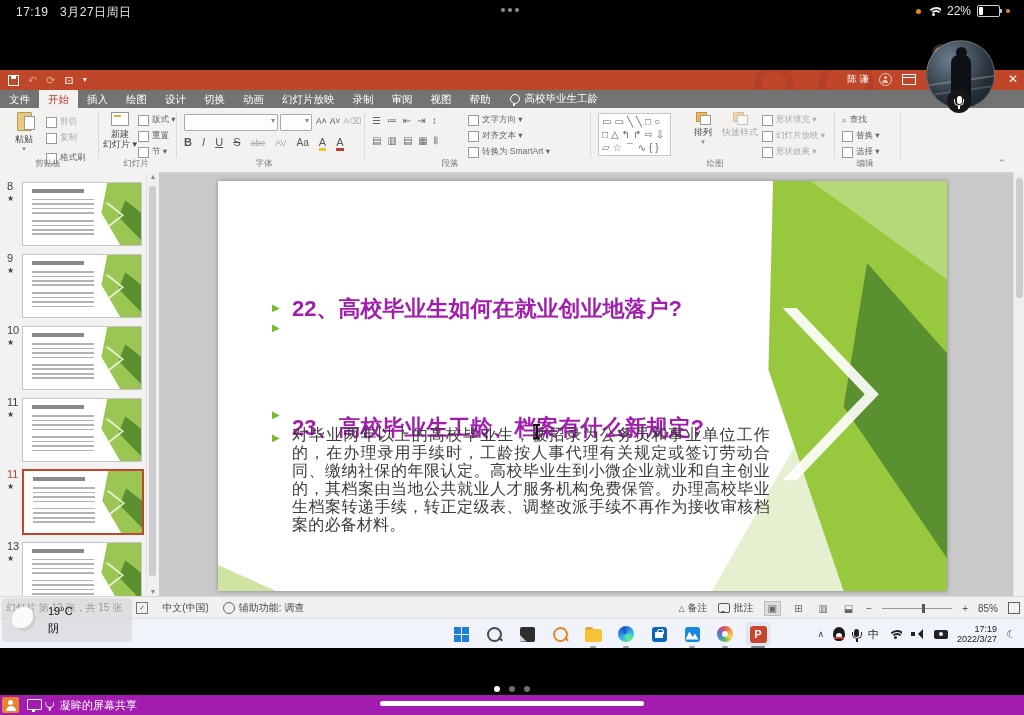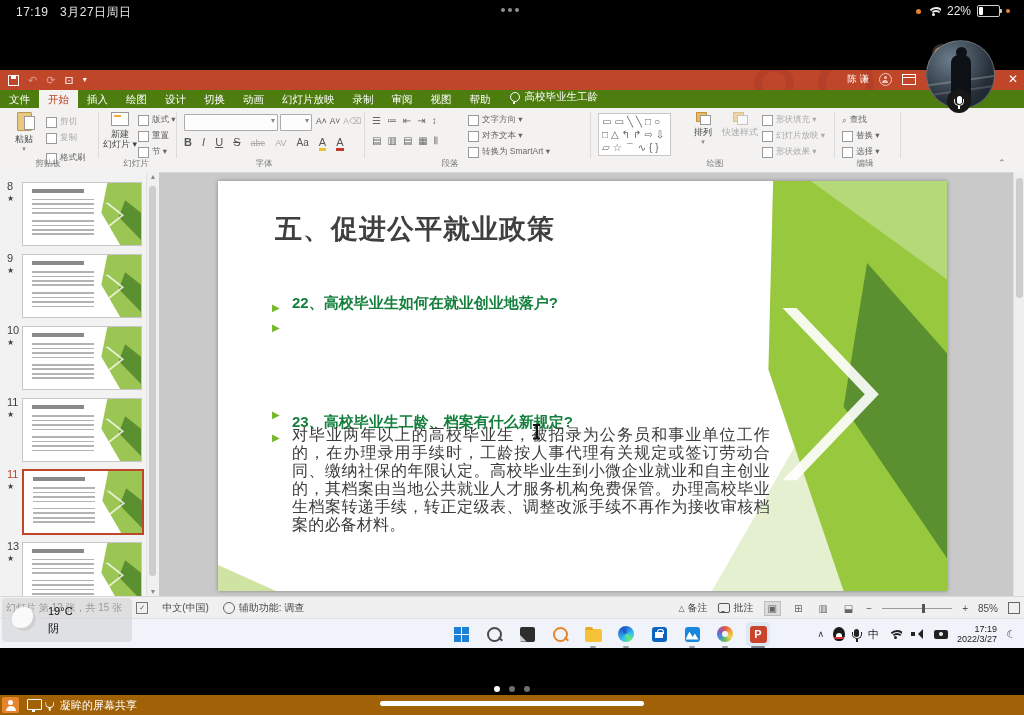--- a/index.html
+++ b/index.html
@@ -32,21 +32,21 @@
   .save-ic::before{content:"";position:absolute;left:2px;top:0;width:5px;height:3px;background:#fff}
   #ppt-title{left:0;right:0;top:3px;text-align:center;font-size:9.5px;color:#fff}
   #tb-right{right:108px;top:3px;display:flex;gap:10px;align-items:center;color:#fff;font-size:9.5px}
   .avatar-ic{width:11px;height:11px;border:1px solid #f2c7bb;border-radius:50%;position:relative}
   .avatar-ic::before{content:"";position:absolute;left:3.5px;top:2px;width:3px;height:3px;border-radius:50%;background:#f2c7bb}
   .avatar-ic::after{content:"";position:absolute;left:2px;top:6px;width:6px;height:3px;border-radius:3px 3px 0 0;background:#f2c7bb}
   .ribdisp-ic{width:12px;height:9px;border:1px solid #fff;position:relative}
   .ribdisp-ic::before{content:"";position:absolute;left:0;top:2px;right:0;height:1px;background:#fff}
   #close-x{right:6px;top:2px;color:#fff;font-size:12px}
   #share-btn{right:4px;top:26px;color:#fff;font-size:9.5px;display:flex;gap:3px;align-items:center}
-  #tabs{left:0;top:20px;width:100%;height:18px;background:#4d7c0f;display:flex;align-items:flex-start;color:#fff;font-size:10.5px}
+  #tabs{left:0;top:20px;width:100%;height:18px;background:#737373;display:flex;align-items:center;color:#fff;font-size:10.5px}
   .tab{padding:0 9px;line-height:18px}
   .tab.active{background:#f3f2f1;color:#c0462a}
   #tab-search{display:flex;align-items:center;gap:5px;margin-left:10px}
   .bulb{width:8px;height:8px;border:1px solid #fff;border-radius:50%;position:relative}
   .bulb::after{content:"";position:absolute;left:2px;bottom:-3px;width:2px;height:2px;background:#fff}
   
   #ribbon{left:0;top:38px;width:100%;height:64px;background:#f3f2f1;border-bottom:1px solid #d5d5d5;color:#444;font-size:9px}
   .gdiv{position:absolute;top:4px;bottom:14px;width:1px;background:#dcdad8}
   .glabel{position:absolute;bottom:2px;font-size:8.5px;color:#7a7a7a;text-align:center}
   .bigbtn{position:absolute;top:4px;width:36px;text-align:center;line-height:10px}
@@ -101,21 +101,21 @@
   #slide-deco div{position:absolute;inset:0}
   .sd-top{background:#b5d878;clip-path:polygon(42% 0,100% 0,100% 24%)}
   .sd-mid{background:#97c83e;clip-path:polygon(26% 0,100% 0,100% 100%,56% 100%,24% 46%)}
   .sd-dark{background:#5a9030;clip-path:polygon(66% 20%,100% 42%,100% 92%,56% 55%)}
   .sd-chev{background:rgba(255,255,255,.9);clip-path:polygon(30% 31%,36% 31%,71% 52%,36% 73%,30% 73%,65% 52%)}
   .sd-pale{background:rgba(222,236,196,.8);clip-path:polygon(0 100%,42% 58%,100% 80%,100% 100%)}
   #slide-corner{position:absolute;left:0;bottom:0;width:58px;height:36px;background:#cfe3a2;
                 clip-path:polygon(0 28%,0 100%,100% 100%)}
   #slide-title{position:absolute;left:57px;top:30px;font-size:27px;font-weight:bold;color:#3f3f3f;letter-spacing:1px}
   .bullet{position:absolute;color:#76b82a;font-size:10px}
-  .sq{position:absolute;font-size:15px;font-weight:bold;color:#15803d}
+  .sq{position:absolute;font-size:22px;font-weight:bold;color:#a21caf}
   .sa{position:absolute;width:478px;font-size:16px;line-height:18px;color:#3c3c3c;text-align:justify;letter-spacing:.2px}
   #ibeam{left:532px;top:424px;width:9px;height:15px;z-index:45}
   #ibeam::before{content:"";position:absolute;left:4px;top:0;bottom:0;width:1.5px;background:#111}
   #ibeam::after{content:"";position:absolute;left:1px;top:0;width:7px;height:1.5px;background:#111;box-shadow:0 13.5px #111}
   
   #statusbar{left:0;top:526px;width:100%;height:22px;background:#f0f0f0;border-top:1px solid #d8d8d8;
              color:#4b4b4b;font-size:10px;display:flex;align-items:center}
   #statusbar .lft{display:flex;align-items:center;gap:14px;padding-left:6px}
   #statusbar .rgt{position:absolute;right:4px;display:flex;align-items:center;gap:10px}
   .spell-ic{width:10px;height:10px;border:1px solid #777;font-size:7px;line-height:9px;text-align:center;color:#555}
@@ -189,21 +189,21 @@
   #webcam .head{position:absolute;left:29px;top:6px;width:11px;height:11px;border-radius:50%;background:#0d1115}
   #mic-badge{left:947px;top:89px;width:24px;height:24px;border-radius:50%;background:#171717;z-index:61;
              display:flex;align-items:center;justify-content:center}
   .ic-mic.white{background:#fff}
   .ic-mic.white::before{border-color:#fff;border-top:0}
   .ic-mic.white::after{background:#fff}
   
   #bottom-dots{left:494px;top:686px;display:flex;gap:9px;z-index:25}
   #bottom-dots i{width:6px;height:6px;border-radius:50%;background:#6f6f6f}
   #bottom-dots i.on{background:#fff}
-  #share-bar{left:0;top:695px;width:1024px;height:20px;background:#a16207;z-index:20;color:#fff;font-size:11px}
+  #share-bar{left:0;top:695px;width:1024px;height:20px;background:#a21caf;z-index:20;color:#fff;font-size:11px}
   #share-sq{position:absolute;left:2px;top:2px;width:17px;height:16px;background:#e8852c;border-radius:2px}
   #share-sq::before{content:"";position:absolute;left:6px;top:3px;width:5px;height:5px;border-radius:50%;background:#fff}
   #share-sq::after{content:"";position:absolute;left:3.5px;top:9px;width:10px;height:5px;border-radius:5px 5px 0 0;background:#fff}
   .scr-ic{position:absolute;left:27px;top:4px;width:13px;height:9px;border:1px solid #fff;border-radius:1px}
   .scr-ic::after{content:"";position:absolute;left:4px;bottom:-3px;width:3px;height:2px;background:#fff}
   #share-bar .mic-pos{position:absolute;left:47px;top:4px;transform:scale(.9)}
   #share-text{position:absolute;left:60px;top:3px}
   #home-ind{left:380px;top:701px;width:264px;height:5px;border-radius:3px;background:#fff;z-index:30}
 </style>
 </head>
@@ -486,21 +486,20 @@
 
   <div class="abs" id="slide">
     <div id="slide-deco">
       <div class="sd-pale"></div>
         <div class="sd-mid"></div>
         <div class="sd-top"></div>
         <div class="sd-dark"></div>
         <div class="sd-chev"></div>
     </div>
     <div id="slide-corner"></div>
-    <div id="slide-title">五、促进公平就业政策</div>
     <span class="bullet" style="left:54px;top:121px">▶</span>
     <div class="sq" style="left:74px;top:113px">22、高校毕业生如何在就业创业地落户?</div>
     <span class="bullet" style="left:54px;top:141px">▶</span>
     <span class="bullet" style="left:54px;top:228px">▶</span>
     <div class="sq" style="left:74px;top:232px">23、高校毕业生工龄、档案有什么新规定?</div>
     <span class="bullet" style="left:54px;top:251px">▶</span>
     <div class="sa" style="left:74px;top:245px">对毕业两年以上的高校毕业生，被招录为公务员和事业单位工作的，在办理录用手续时，工龄按人事代理有关规定或签订劳动合同、缴纳社保的年限认定。高校毕业生到小微企业就业和自主创业的，其档案由当地公共就业人才服务机构免费保管。办理高校毕业生档案转递手续，转正定级表、调整改派手续不再作为接收审核档案的必备材料。</div>
   </div>
 
   <div class="abs" id="statusbar">

